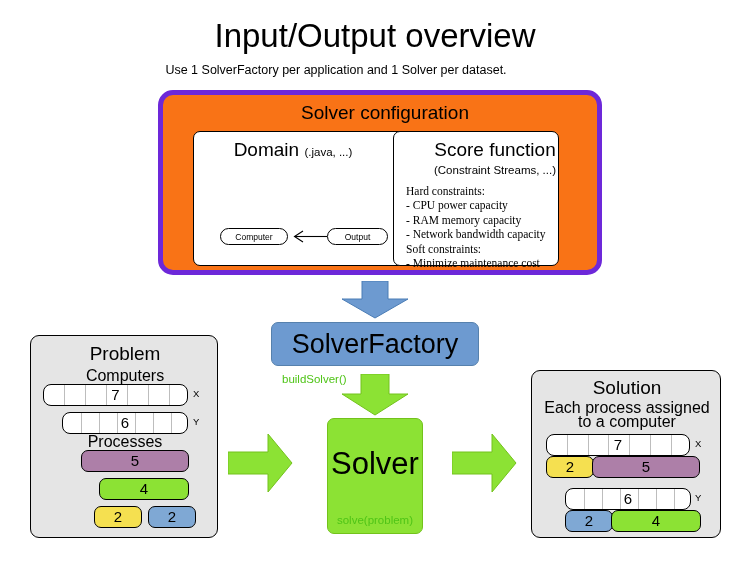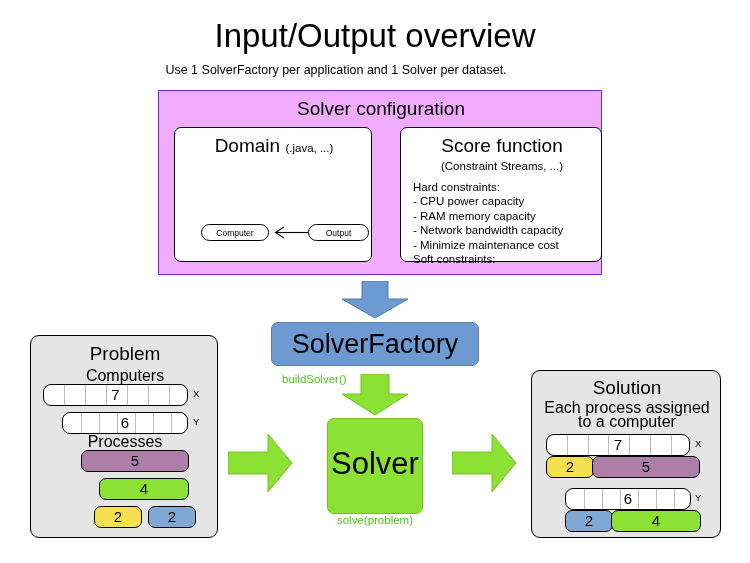--- a/index.html
+++ b/index.html
@@ -29,39 +29,39 @@
   #page-subtitle {
     left: 0; top: 62px; width: 672px;
     text-align: center;
     font-size: 12.5px;
     line-height: 16px;
   }
 
   
   #solver-config {
     left: 158px; top: 90px; width: 444px; height: 185px;
-    background: #f0abfc;
-    border: 1px solid #6d28d9;
-    border-radius: 1px;
+    background: #f97316;
+    border: 5px solid #6d28d9;
+    border-radius: 15px;
     box-sizing: border-box;
   }
   #solver-config-title {
     left: 0; top: 6px; width: 444px;
     text-align: center;
     font-size: 19px;
     line-height: 24px;
   }
   .inner-card {
     background: #ffffff;
     border: 1px solid #000000;
     border-radius: 7px;
     box-sizing: border-box;
   }
-  #domain-card { left: 15px; top: 36px; width: 198px; height: 135px; }
-  #score-card  { left: 241px; top: 36px; width: 202px; height: 135px; }
+  #domain-card { left: 30px; top: 36px; width: 226px; height: 135px; }
+  #score-card  { left: 230px; top: 36px; width: 166px; height: 135px; }
 
   .card-heading {
     text-align: center;
     font-size: 19px;
     line-height: 23px;
     white-space: nowrap;
   }
   #domain-heading { left: 0; top: 6px; width: 198px; }
   #score-heading  { left: 0; top: 6px; width: 202px; }
   .card-heading .small-suffix {
@@ -71,21 +71,21 @@
     left: 0; top: 31px; width: 202px;
     text-align: center;
     font-size: 11.5px;
     line-height: 15px;
   }
   #constraint-list {
     left: 12px; top: 52px; width: 188px;
     font-size: 11.5px;
     line-height: 14.4px;
   }
-  #constraint-list div { white-space: nowrap; }
+  #constraint-list div { white-space: nowrap; font-family: Liberation Serif, serif; }
 
   
   #class-diagram {
     left: 8px; top: 90px; width: 182px; height: 28px;
   }
   .uml-node {
     position: absolute;
     height: 17px;
     background: #ffffff;
     border: 1px solid #000000;
@@ -118,21 +118,21 @@
     line-height: 14px;
     color: #4FC417;
     text-align: left;
   }
 
   
   #green-down-arrow { left: 336px; top: 374px; width: 78px; height: 42px; }
 
   
   #solver-box {
-    left: 327px; top: 418px; width: 96px; height: 96px;
+    left: 327px; top: 418px; width: 96px; height: 116px;
     background: #8CE234;
     border: 1px solid #73c21c;
     border-radius: 7px;
     box-sizing: border-box;
     text-align: center;
     font-size: 31px;
     line-height: 90px;
   }
   #solve-problem-label {
     left: 327px; top: 513px; width: 96px;
@@ -263,22 +263,22 @@
   </div>
 
   <div class="abs inner-card" id="score-card">
     <div class="abs card-heading" id="score-heading">Score function</div>
     <div class="abs" id="score-subheading">(Constraint Streams, ...)</div>
     <div class="abs" id="constraint-list">
       <div>Hard constraints:</div>
       <div>- CPU power capacity</div>
       <div>- RAM memory capacity</div>
       <div>- Network bandwidth capacity</div>
+      <div>Soft constraints:</div>
       <div>- Minimize maintenance cost</div>
-      <div>Soft constraints:</div>
     </div>
   </div>
 </div>
 
 <div class="abs" id="blue-down-arrow">
   <svg width="80" height="38" viewBox="0 0 80 38">
     <polygon points="27,0 53,0 53,18 73,18 40,37 7,18 27,18" fill="#6D9AD0" stroke="#4a7cb5" stroke-width="1"></polygon>
   </svg>
 </div>
 

